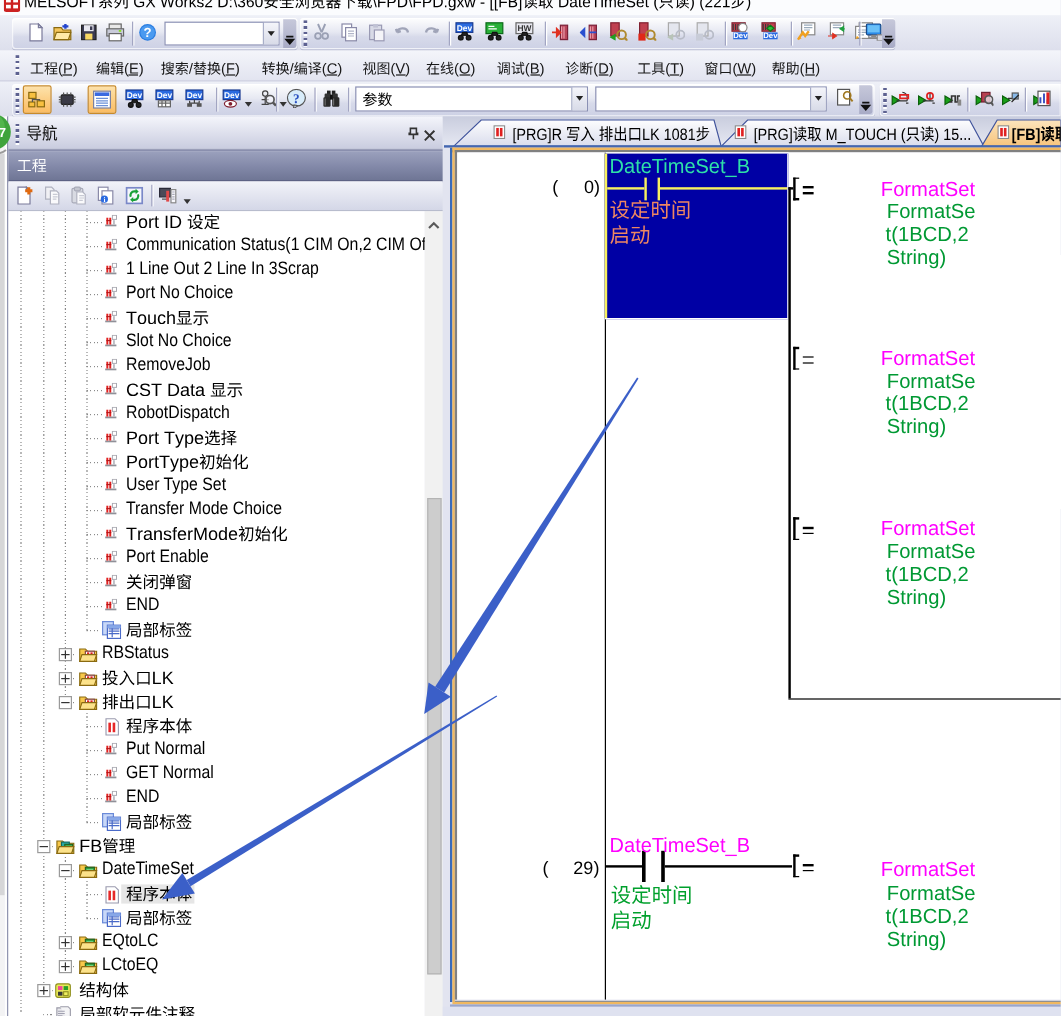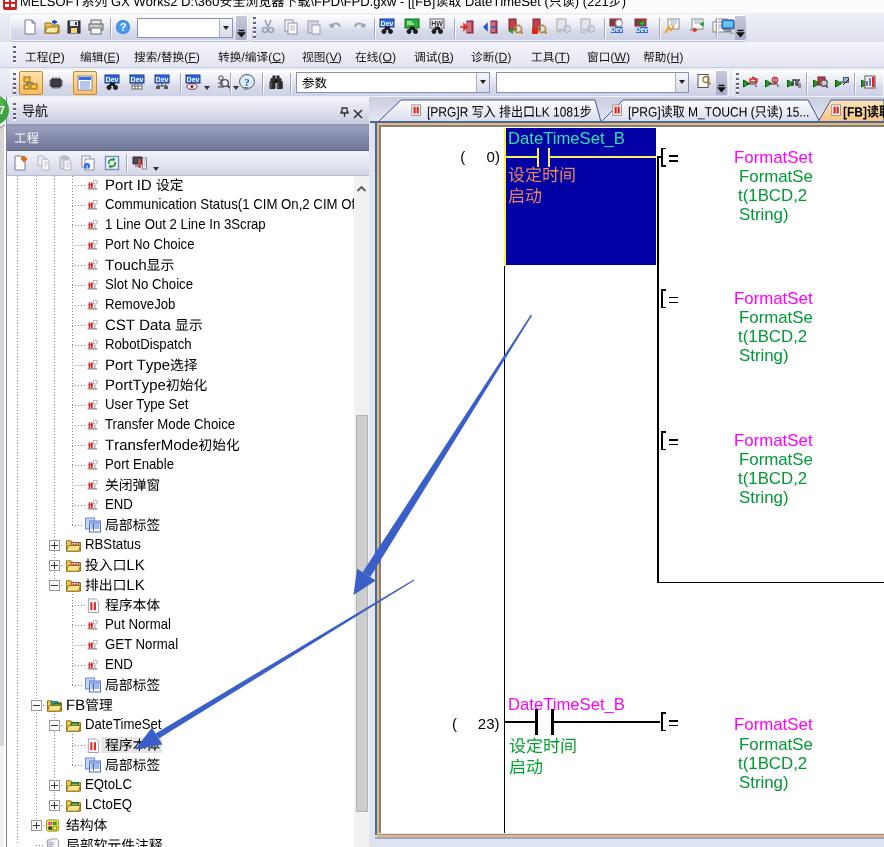--- a/index.html
+++ b/index.html
@@ -959,21 +959,21 @@
 <div style="position:absolute;left:739.3px;top:308.15000000000003px;font:17px 'Liberation Sans',sans-serif;color:#009933;white-space:pre;line-height:20px;transform:scaleX(0.99);transform-origin:0 0;">FormatSe</div>
 <div style="position:absolute;left:737.8px;top:327.20000000000005px;font:17px 'Liberation Sans',sans-serif;color:#009933;white-space:pre;line-height:20px;transform:scaleX(0.99);transform-origin:0 0;">t(1BCD,2</div>
 <div style="position:absolute;left:739.3px;top:346.3px;font:17px 'Liberation Sans',sans-serif;color:#009933;white-space:pre;line-height:20px;transform:scaleX(0.99);transform-origin:0 0;">String)</div>
 <div style="position:absolute;left:734.3px;top:430.8px;font:17px 'Liberation Sans',sans-serif;color:#ff00ff;white-space:pre;line-height:20px;transform:scaleX(0.99);transform-origin:0 0;">FormatSet</div>
 <div style="position:absolute;left:739.3px;top:449.85px;font:17px 'Liberation Sans',sans-serif;color:#009933;white-space:pre;line-height:20px;transform:scaleX(0.99);transform-origin:0 0;">FormatSe</div>
 <div style="position:absolute;left:737.8px;top:468.90000000000003px;font:17px 'Liberation Sans',sans-serif;color:#009933;white-space:pre;line-height:20px;transform:scaleX(0.99);transform-origin:0 0;">t(1BCD,2</div>
 <div style="position:absolute;left:739.3px;top:488.0px;font:17px 'Liberation Sans',sans-serif;color:#009933;white-space:pre;line-height:20px;transform:scaleX(0.99);transform-origin:0 0;">String)</div>
 <div style="position:absolute;left:460.3px;top:148.3px;font:15px 'Liberation Sans',sans-serif;color:#000;white-space:pre;line-height:18px;">(</div>
 <div style="position:absolute;left:486.6px;top:148.3px;font:15px 'Liberation Sans',sans-serif;color:#000;white-space:pre;line-height:18px;">0)</div>
 <div style="position:absolute;left:452px;top:715px;font:15px 'Liberation Sans',sans-serif;color:#000;white-space:pre;line-height:18px;">(</div>
-<div style="position:absolute;left:477.8px;top:715px;font:15px 'Liberation Sans',sans-serif;color:#000;white-space:pre;line-height:18px;">23)</div>
+<div style="position:absolute;left:477.8px;top:715px;font:15px 'Liberation Sans',sans-serif;color:#000;white-space:pre;line-height:18px;">29)</div>
 <div style="position:absolute;left:505.4px;top:721.2px;width:30px;height:2px;background:#000;"></div>
 <div style="position:absolute;left:554.4px;top:721.2px;width:106px;height:2px;background:#000;"></div>
 <div style="position:absolute;left:535.3px;top:708.5px;width:2.6px;height:26px;background:#000;"></div>
 <div style="position:absolute;left:551.4px;top:708.5px;width:2.6px;height:26px;background:#000;"></div>
 <div style="position:absolute;left:661px;top:712.4px;width:1.6px;height:19px;background:#000;"></div>
 <div style="position:absolute;left:661px;top:712.4px;width:4.6px;height:1.5px;background:#000;"></div>
 <div style="position:absolute;left:661px;top:729.9px;width:4.6px;height:1.5px;background:#000;"></div>
 <div style="position:absolute;left:668.8px;top:719.6999999999999px;width:9px;height:1.9px;background:#000;"></div>
 <div style="position:absolute;left:668.8px;top:724.6px;width:9px;height:1.9px;background:#000;"></div>
 <div style="position:absolute;left:507.9px;top:695.3px;font:17px 'Liberation Sans',sans-serif;color:#ff00ff;white-space:pre;line-height:20px;transform:scaleX(0.98);transform-origin:0 0;">DateTimeSet_B</div>

